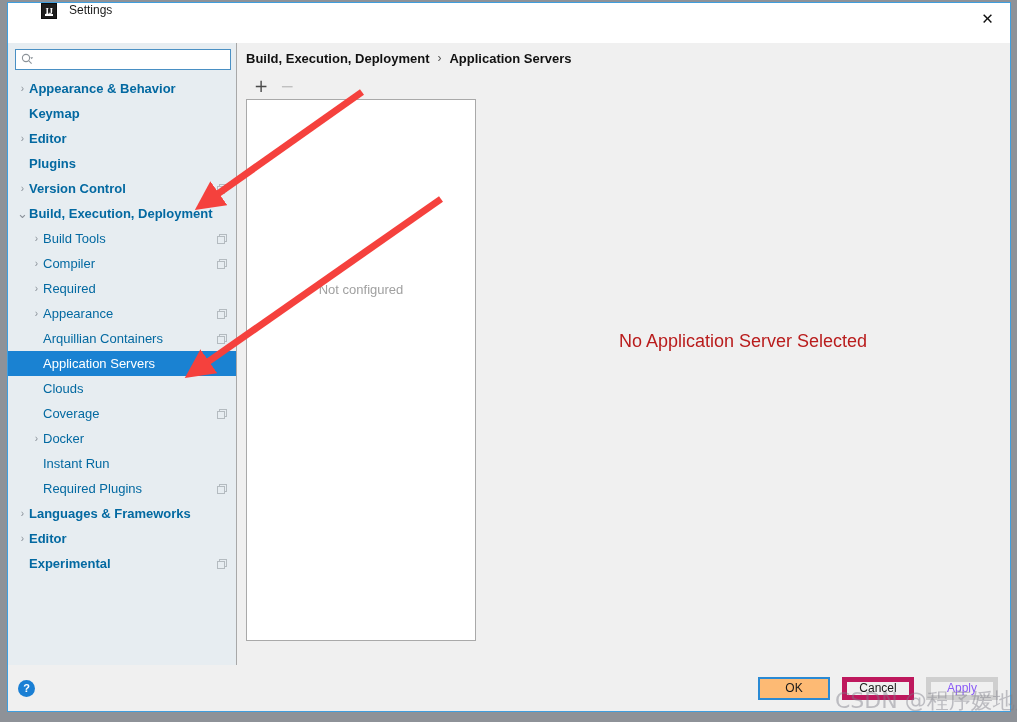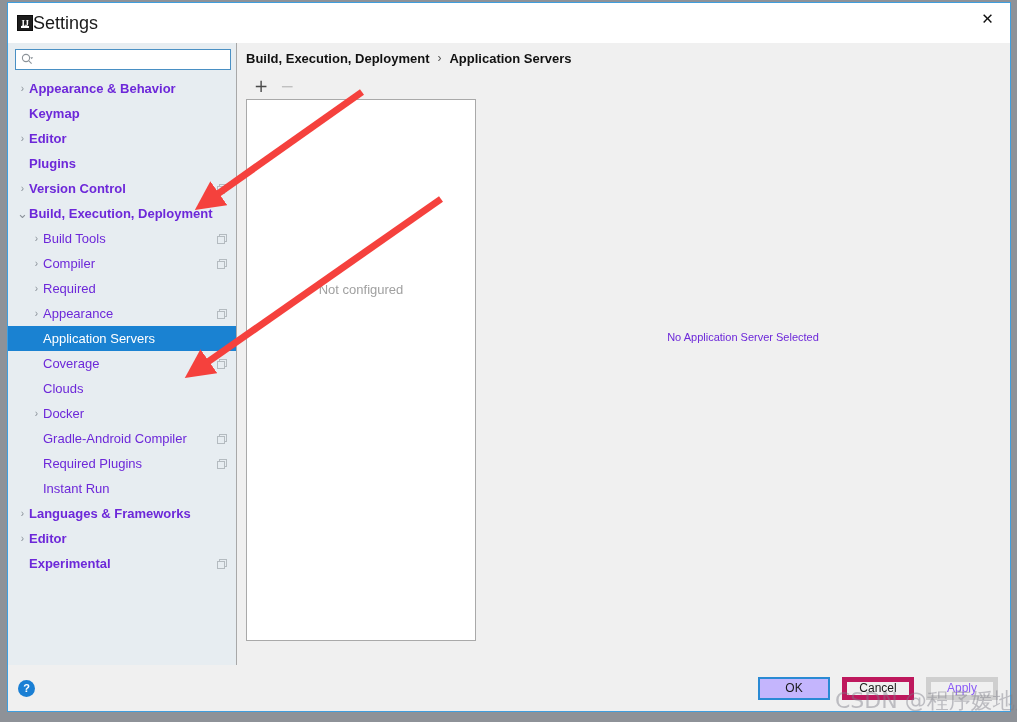--- a/index.html
+++ b/index.html
@@ -29,22 +29,22 @@
     display: flex;
     flex-direction: column;
   }
 
   
   #titlebar {
     height: 40px;
     min-height: 33px;
     background: #ffffff;
     display: flex;
-    align-items: center;
-    position: relative;
+    position: relative;
+    padding-left: 24px;
   }
   #app-icon {
     width: 16px;
     height: 16px;
     margin-left: 9px;
     background: #1d1d1d;
     color: #ffffff;
     font-size: 9px;
     font-weight: bold;
     font-family: "Liberation Serif", serif;
@@ -59,21 +59,22 @@
   #app-icon::after {
     content: "";
     position: absolute;
     left: 3px;
     right: 3px;
     bottom: 2px;
     height: 2px;
     background: #ffffff;
   }
   #title-text {
-    font-size: 18px;
+    margin-left: 12px;
+    font-size: 12px;
     color: #1a1a1a;
   }
   #close-btn {
     position: absolute;
     right: 0;
     top: 0;
     width: 45px;
     height: 32px;
     display: flex;
     align-items: center;
@@ -157,21 +158,21 @@
     font-size: 10px;
     line-height: 1;
     flex: none;
     user-select: none;
   }
   .tree-label {
     flex: 1;
     white-space: nowrap;
     overflow: hidden;
     font-size: 13px;
-    color: #6d28d9;
+    color: #0369a1;
   }
   .lvl0 .tree-label { font-weight: bold; }
   .lvl0 { padding-left: 8px; }
   .lvl1 { padding-left: 22px; }
   .mod-icon {
     width: 12px;
     height: 12px;
     flex: none;
     margin-left: 4px;
     opacity: 0.55;
@@ -255,22 +256,22 @@
     flex: 1;
     position: relative;
     min-width: 0;
   }
   #no-selection {
     position: absolute;
     left: 0;
     right: 0;
     top: 258px;
     text-align: center;
-    font-size: 11px;
-    color: #6d28d9;
+    font-size: 18px;
+    color: #b91c1c;
   }
 
   
   #bottombar {
     height: 46px;
     min-height: 46px;
     background: #f0f0f0;
     display: flex;
     align-items: center;
     position: relative;
@@ -304,21 +305,21 @@
     font-size: 12px;
     color: #1a1a1a;
     display: flex;
     align-items: center;
     justify-content: center;
     cursor: default;
     box-sizing: border-box;
   }
   .dlg-btn.default {
     border: 2px solid #2a8ad4;
-    background: #c4b5fd;
+    background: #fdba74;
   }
   .dlg-btn.disabled {
     color: #8b5cf6;
     border-color: #cfcfcf;
   }
 
   
   #annotations {
     position: absolute;
     left: 0;
@@ -418,59 +419,59 @@
             <span class="tree-label">Required</span>
           </div>
           <div class="tree-row lvl1">
             <span class="twisty">›</span>
             <span class="tree-label">Appearance</span>
             <span class="mod-icon"><svg width="12" height="12" viewBox="0 0 12 12">
                 <rect x="3.5" y="1.5" width="7" height="7" fill="none" stroke="#8c9399"></rect>
                 <rect x="1.5" y="3.5" width="7" height="7" fill="#e7edf1" stroke="#8c9399"></rect>
               </svg></span>
           </div>
+          <div class="tree-row lvl1">
+            <span class="twisty"></span>
+            <span class="tree-label">Arquillian Containers</span>
+            <span class="mod-icon"><svg width="12" height="12" viewBox="0 0 12 12">
+                <rect x="3.5" y="1.5" width="7" height="7" fill="none" stroke="#8c9399"></rect>
+                <rect x="1.5" y="3.5" width="7" height="7" fill="#e7edf1" stroke="#8c9399"></rect>
+              </svg></span>
+          </div>
           <div class="tree-row lvl1 selected">
             <span class="twisty"></span>
             <span class="tree-label">Application Servers</span>
           </div>
           <div class="tree-row lvl1">
             <span class="twisty"></span>
+            <span class="tree-label">Clouds</span>
+          </div>
+          <div class="tree-row lvl1">
+            <span class="twisty"></span>
             <span class="tree-label">Coverage</span>
             <span class="mod-icon"><svg width="12" height="12" viewBox="0 0 12 12">
                 <rect x="3.5" y="1.5" width="7" height="7" fill="none" stroke="#8c9399"></rect>
                 <rect x="1.5" y="3.5" width="7" height="7" fill="#e7edf1" stroke="#8c9399"></rect>
               </svg></span>
           </div>
           <div class="tree-row lvl1">
-            <span class="twisty"></span>
-            <span class="tree-label">Clouds</span>
-          </div>
-          <div class="tree-row lvl1">
             <span class="twisty">›</span>
             <span class="tree-label">Docker</span>
           </div>
           <div class="tree-row lvl1">
             <span class="twisty"></span>
-            <span class="tree-label">Gradle-Android Compiler</span>
-            <span class="mod-icon"><svg width="12" height="12" viewBox="0 0 12 12">
-                <rect x="3.5" y="1.5" width="7" height="7" fill="none" stroke="#8c9399"></rect>
-                <rect x="1.5" y="3.5" width="7" height="7" fill="#e7edf1" stroke="#8c9399"></rect>
-              </svg></span>
+            <span class="tree-label">Instant Run</span>
           </div>
           <div class="tree-row lvl1">
             <span class="twisty"></span>
             <span class="tree-label">Required Plugins</span>
             <span class="mod-icon"><svg width="12" height="12" viewBox="0 0 12 12">
                 <rect x="3.5" y="1.5" width="7" height="7" fill="none" stroke="#8c9399"></rect>
                 <rect x="1.5" y="3.5" width="7" height="7" fill="#e7edf1" stroke="#8c9399"></rect>
               </svg></span>
-          </div>
-          <div class="tree-row lvl1">
-            <span class="twisty"></span>
-            <span class="tree-label">Instant Run</span>
           </div>
           <div class="tree-row lvl0">
             <span class="twisty">›</span>
             <span class="tree-label">Languages &amp; Frameworks</span>
           </div>
           <div class="tree-row lvl0">
             <span class="twisty">›</span>
             <span class="tree-label">Editor</span>
           </div>
           <div class="tree-row lvl0">

